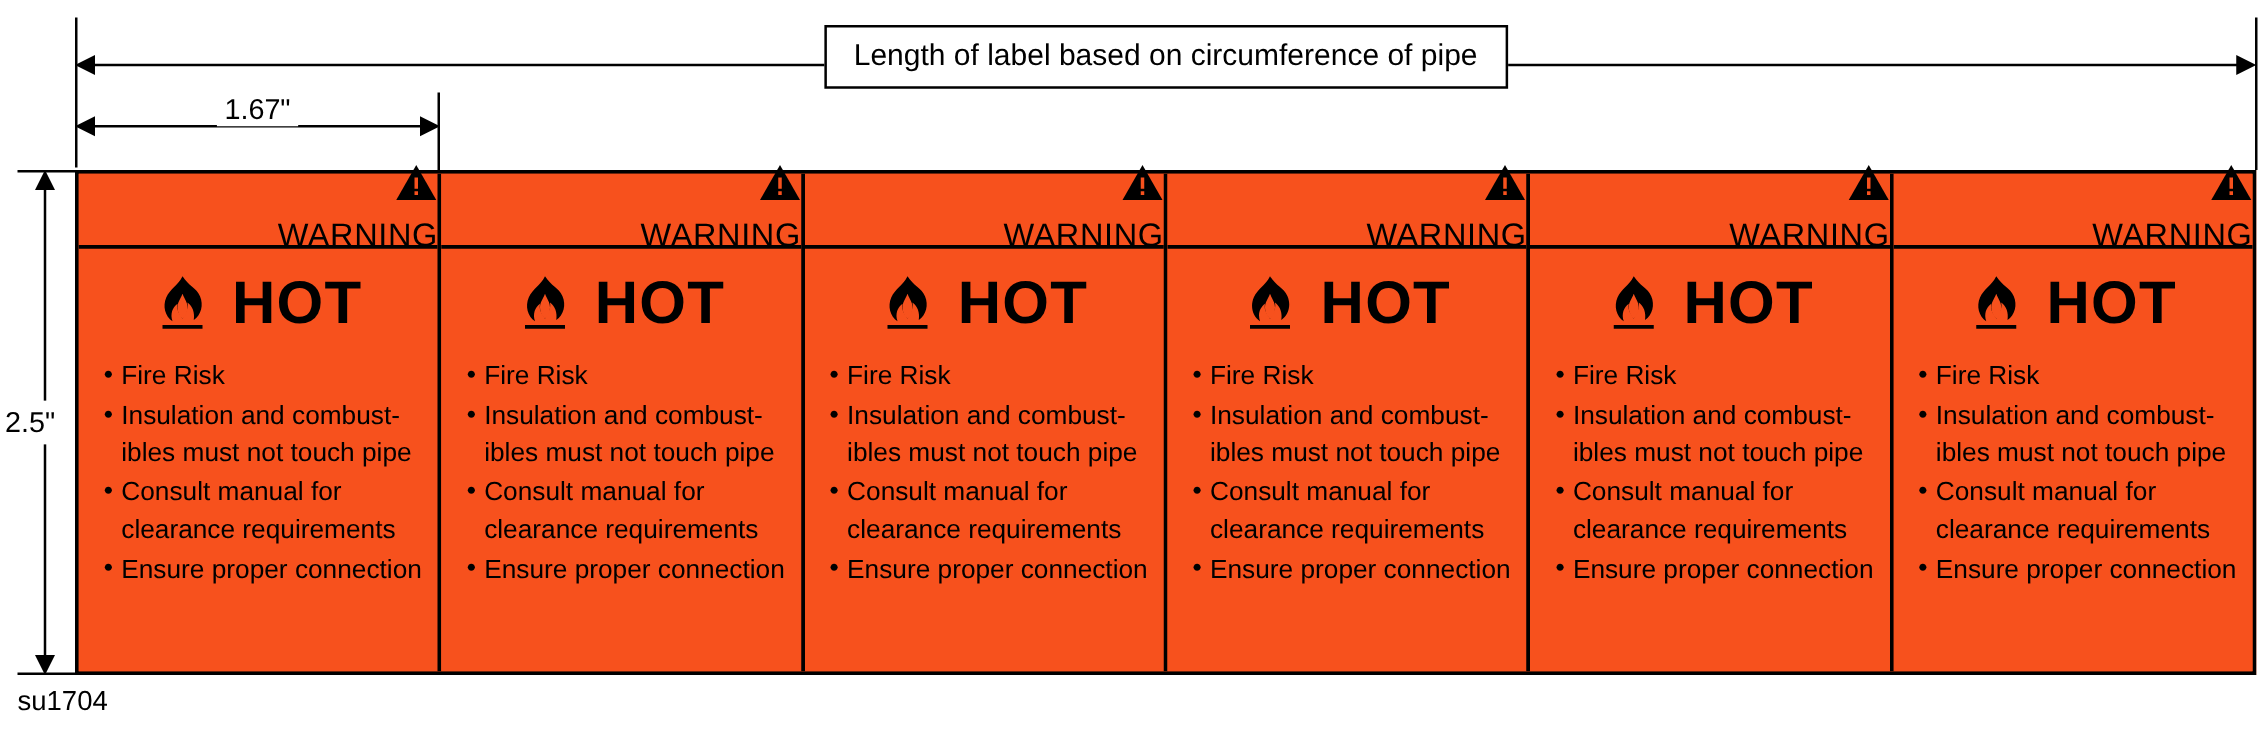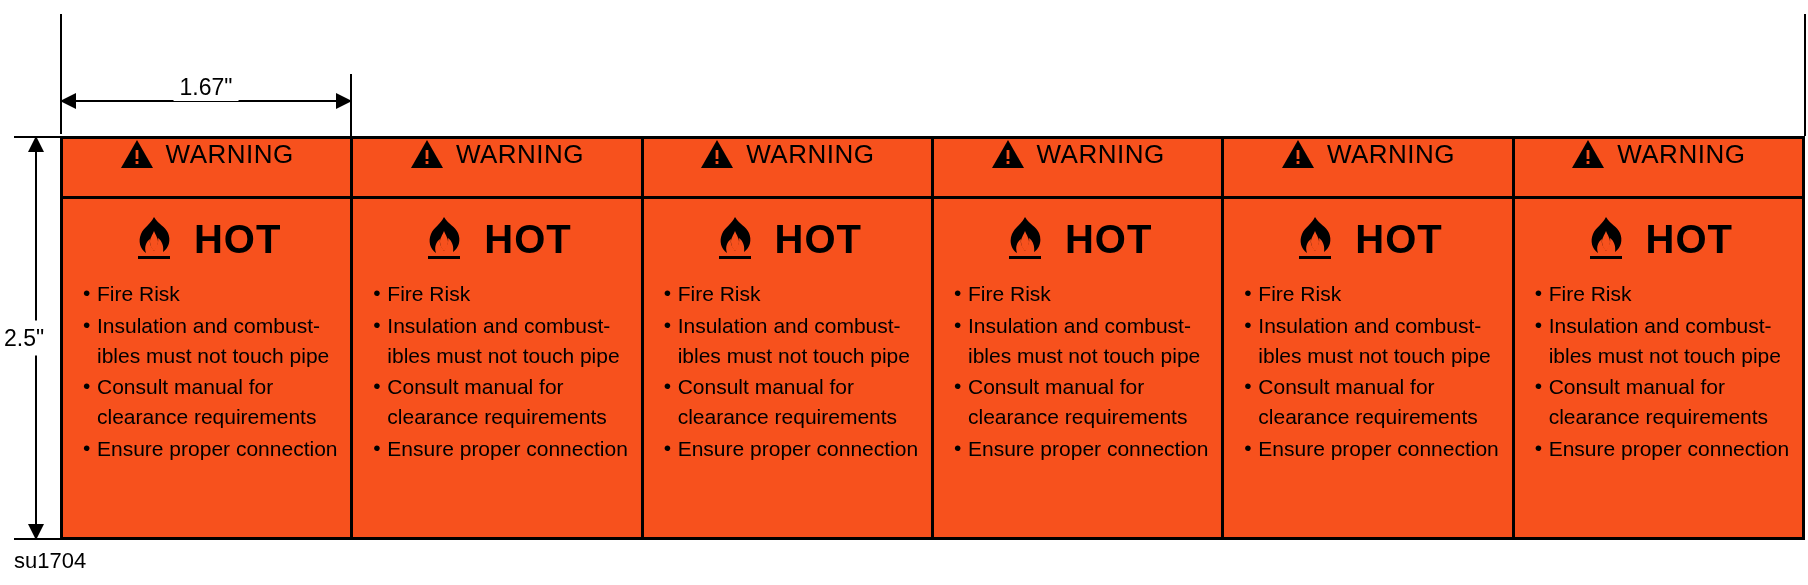--- a/index.html
+++ b/index.html
@@ -184,24 +184,25 @@
     flex-direction: column;
     background: #f7511d;
     position: relative;
   }
   .panel:last-child { border-right: none; }
 
   .warn-bar {
     height: 60px;
     border-bottom: 3px solid #000;
     display: flex;
-    align-items: flex-start;
+    align-items: flex-end;
     justify-content: center;
     gap: 12px;
     box-sizing: border-box;
+    flex-direction: column;
   }
   .warn-tri {
     width: 34px;
     height: 30px;
     position: relative;
     flex: 0 0 auto;
   }
   .warn-word {
     font-size: 26px;
     letter-spacing: 0.5px;
@@ -215,21 +216,21 @@
     gap: 18px;
     padding-top: 16px;
     padding-bottom: 6px;
   }
   .flame-icon {
     width: 44px;
     height: 48px;
     flex: 0 0 auto;
   }
   .hot-word {
-    font-size: 40px;
+    font-size: 48px;
     font-weight: bold;
     letter-spacing: 1px;
     color: #000;
   }
 
   .bullets {
     margin: 10px 0 0 0;
     padding: 0 8px 0 20px;
     list-style: none;
   }
@@ -255,20 +256,26 @@
     top: 548px;
     font-size: 22px;
     color: #000;
   }
 </style>
 </head>
 <body>
 
 <div id="diagram">
 
+  <div class="dim-top">
+    <div class="line"></div>
+    <div class="arrow-l"></div>
+    <div class="arrow-r"></div>
+    <div class="caption">Length of label based on circumference of pipe</div>
+  </div>
 
   <div class="tick-v" style="left:60px; top:14px; height:120px;"></div>
 
   <div class="tick-v" style="left:1804px; top:14px; height:122px;"></div>
 
   <div class="tick-v" style="left:350px; top:74px; height:62px;"></div>
 
   <div class="dim-167">
     <div class="line"></div>
     <div class="arrow-l"></div>

